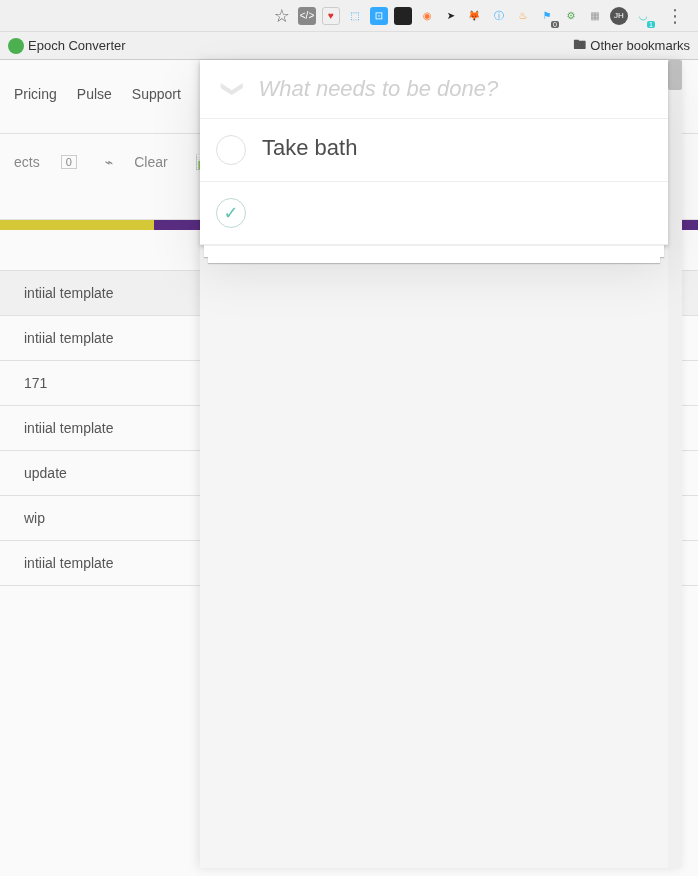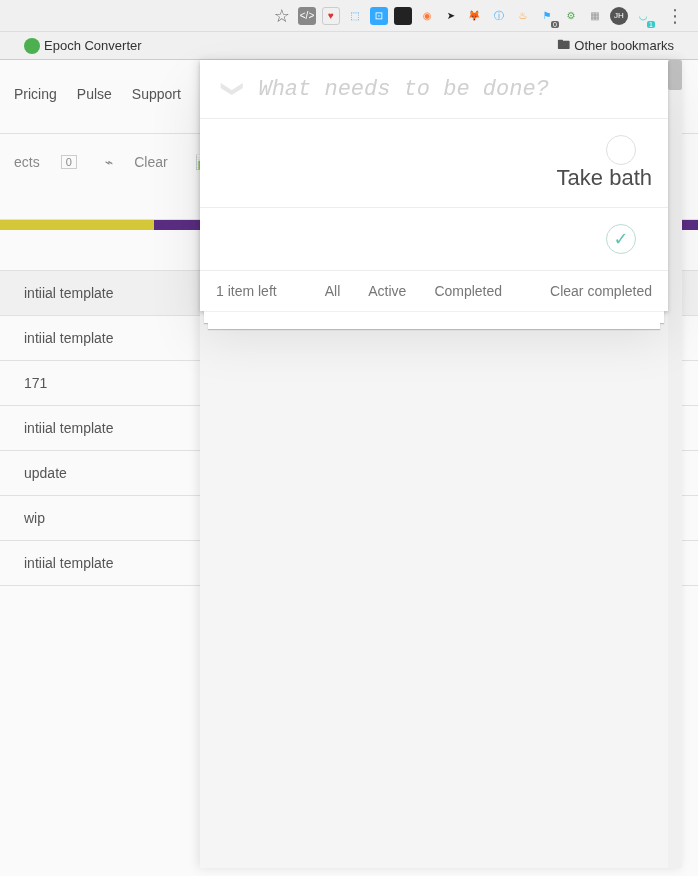--- a/index.html
+++ b/index.html
@@ -58,21 +58,21 @@
       font-size: 18px;
       color: #666;
       padding: 0 6px;
     }
     .bookmarks-bar {
       height: 28px;
       background: #f0f0f0;
       border-bottom: 1px solid #ccc;
       display: flex;
       align-items: center;
-      padding: 0 24px;
+      padding: 0 8px;
       font-size: 13px;
     }
     .bookmark-item {
       display: flex;
       align-items: center;
       gap: 4px;
       color: #333;
     }
     .bookmark-icon {
       width: 16px;
@@ -232,33 +232,31 @@
     }
     .todo-input {
       flex: 1;
       border: none;
       font-size: 22px;
       font-style: italic;
       color: #e6e6e6;
       font-weight: 300;
       outline: none;
       padding-left: 8px;
-      font-family: Liberation Mono, monospace;
     }
     .todo-input::placeholder {
       color: #d0d0d0;
       font-style: italic;
     }
     .todo-item {
       display: flex;
-      align-items: flex-end;
+      align-items: flex-start;
       padding: 16px;
       border-bottom: 1px solid #ededed;
       font-size: 22px;
-      flex-direction: column;
     }
     .todo-check {
       width: 30px;
       height: 30px;
       border: 1px solid #e0e0e0;
       border-radius: 50%;
       margin-right: 16px;
       cursor: pointer;
       display: flex;
       align-items: center;
@@ -418,25 +416,16 @@
       </div>
       <div class="todo-item">
         <div class="todo-check"></div>
         <span class="todo-label">Take bath</span>
       </div>
       <div class="todo-item">
         <div class="todo-check checked">
           <span class="check-mark">✓</span>
         </div>
       </div>
-      <div class="todo-footer">
-        <span class="footer-count">1 item left</span>
-        <div class="footer-filters">
-          <span class="filter-link">All</span>
-          <span class="filter-link">Active</span>
-          <span class="filter-link">Completed</span>
-        </div>
-        <span class="footer-clear">Clear completed</span>
-      </div>
     </div>
     <div class="card-shadow"></div>
   </div>
 </div>
 
 </body></html>

